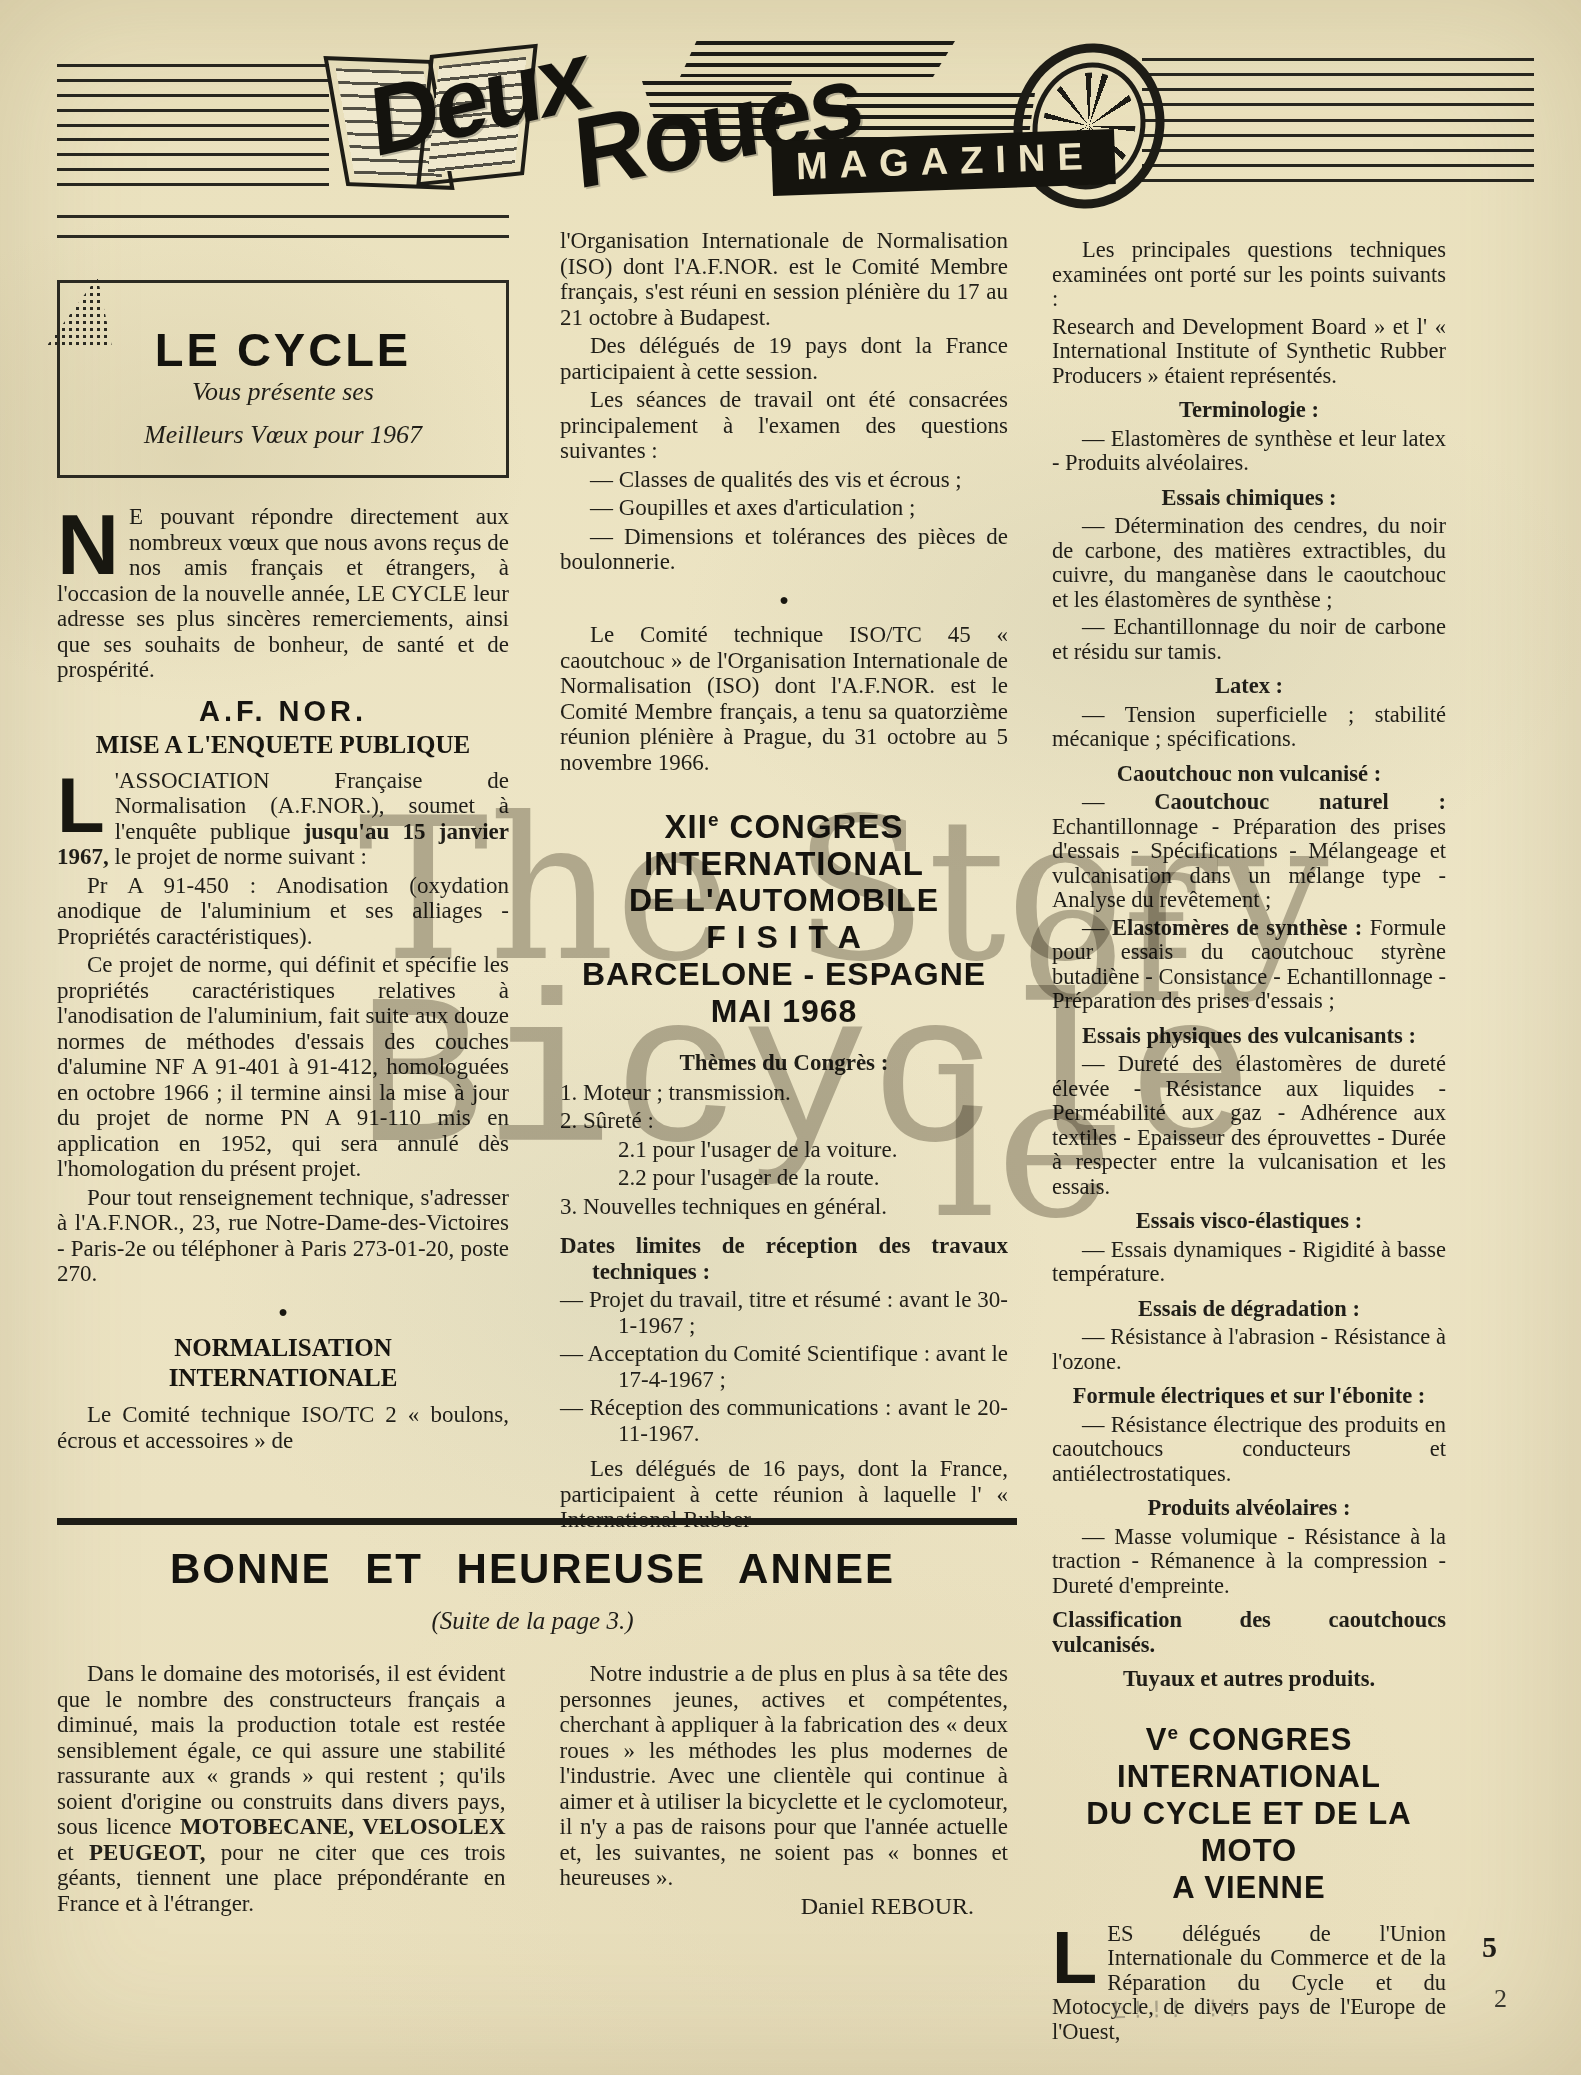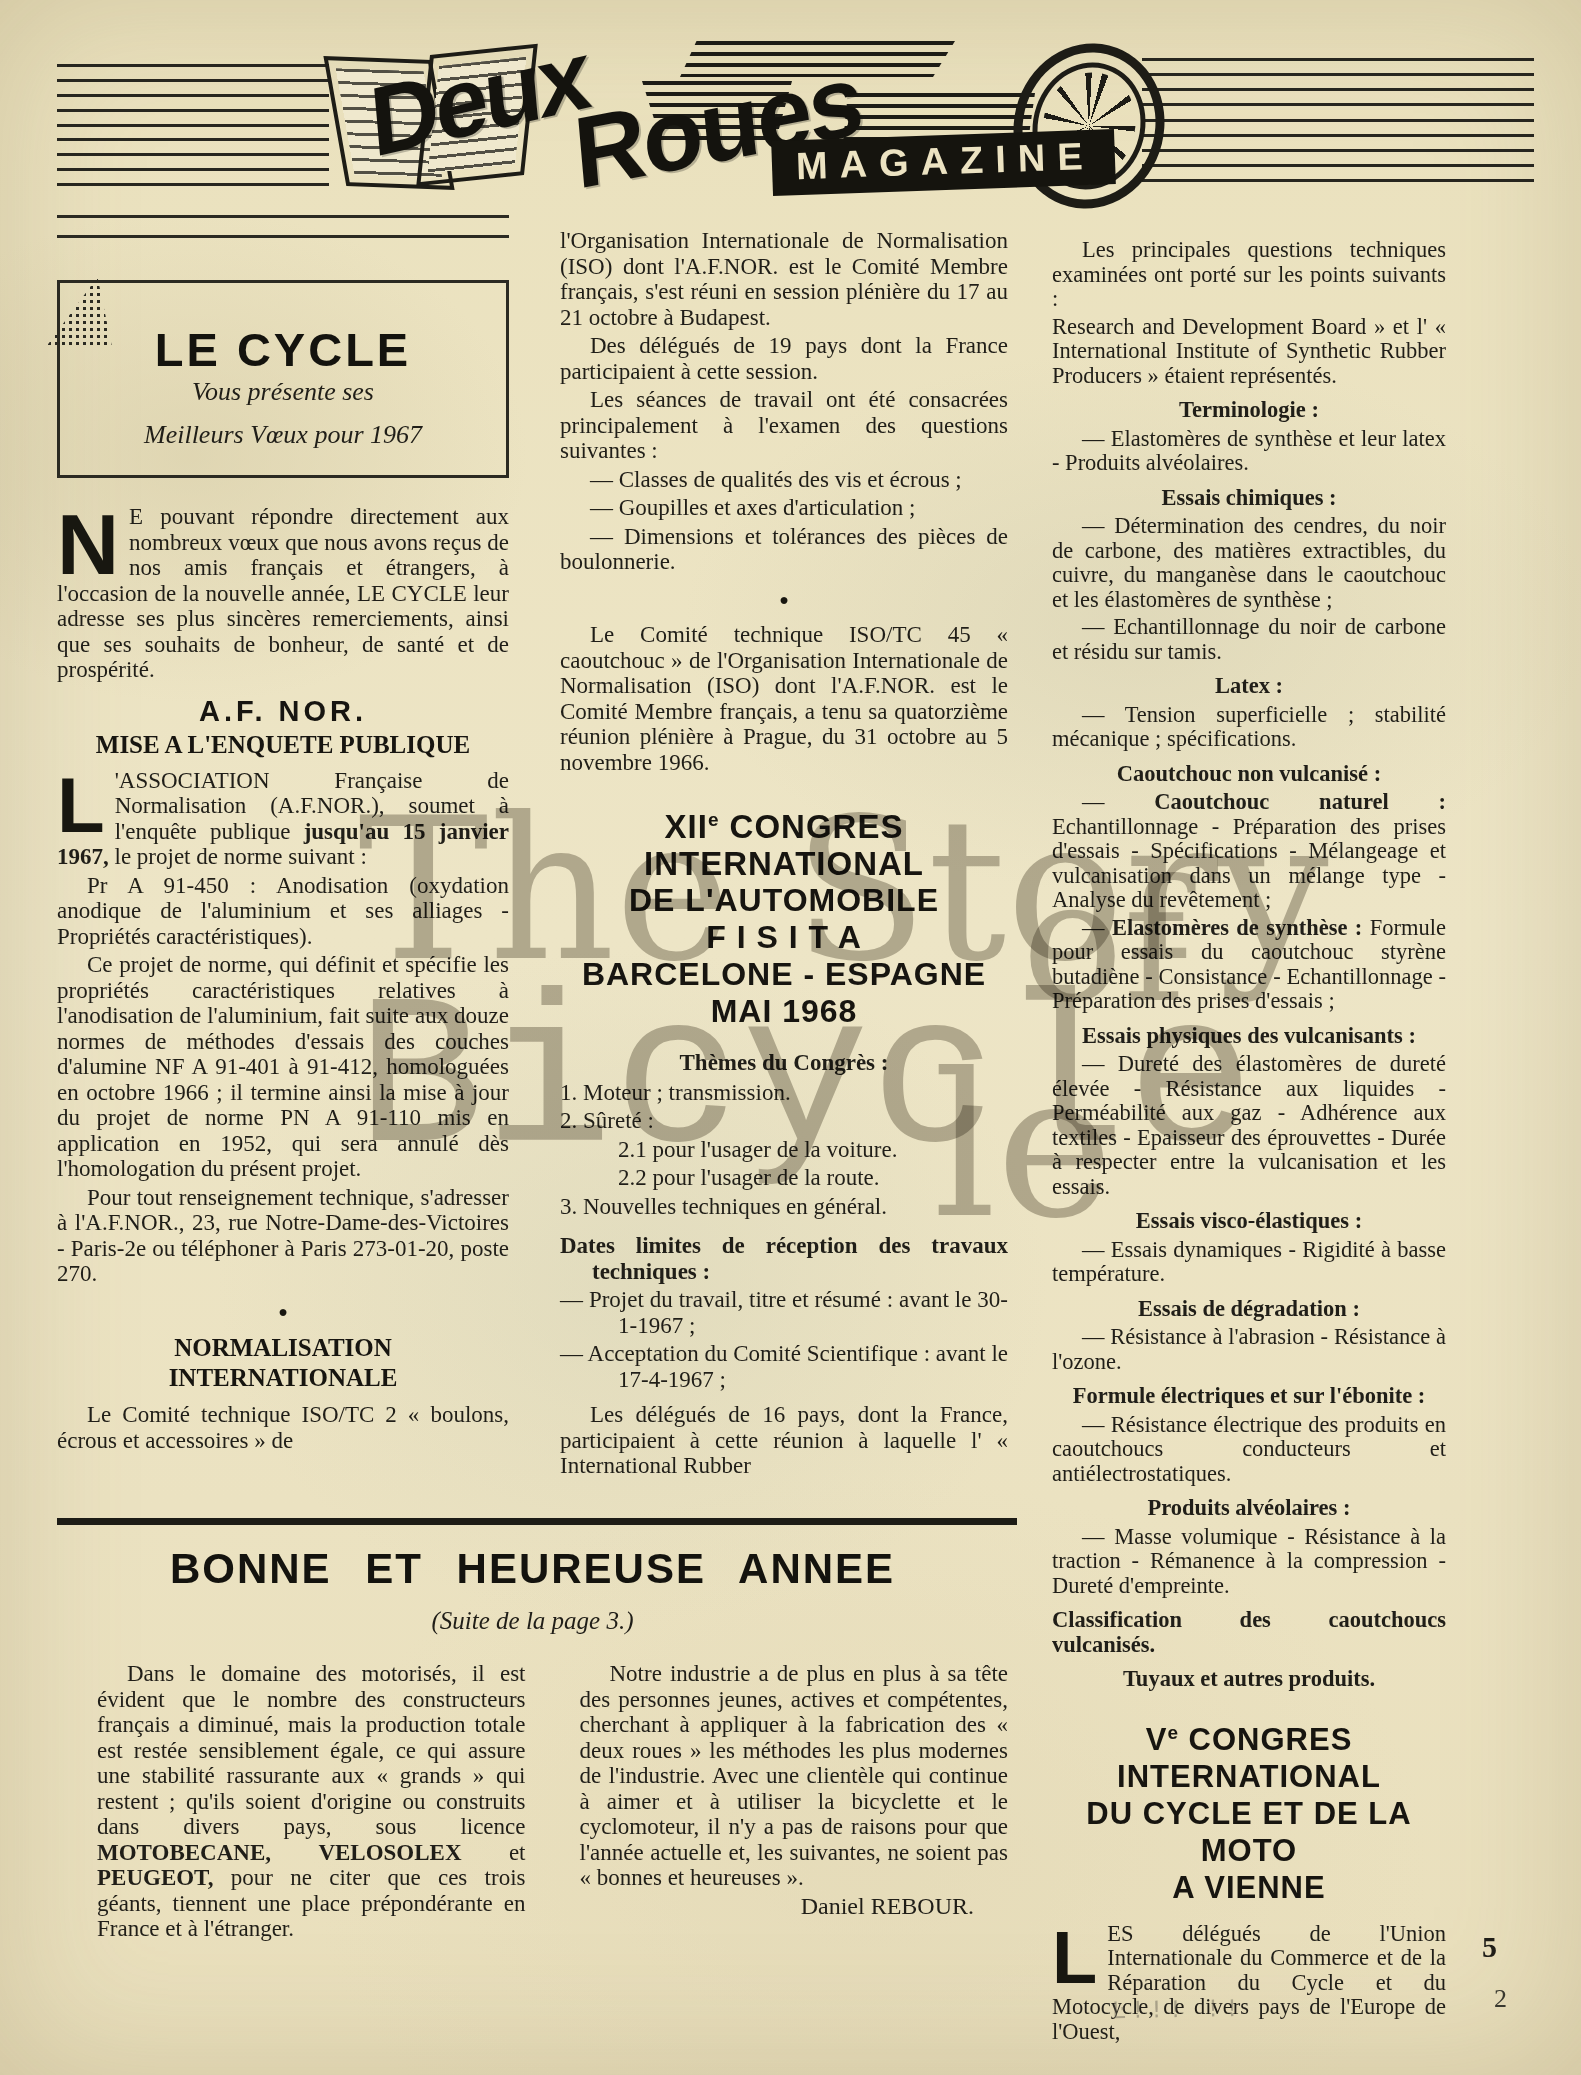--- a/index.html
+++ b/index.html
@@ -81,21 +81,21 @@
   .cycle-title{font-family:"Liberation Sans",sans-serif;font-weight:900;font-size:47px;letter-spacing:3px;
       text-align:center;margin:0;color:#14130e;}
   .cycle-sub{font-style:italic;font-size:26px;text-align:center;margin:14px 0 0;line-height:29px;}
   .rule-gap{height:17px;}
   
   .bottom-rule{position:absolute;left:57px;top:1518px;width:960px;height:7px;background:#1d1c16;}
   .bonne{position:absolute;left:57px;top:1545px;width:951px;}
   .bonne-title{font-family:"Liberation Sans",sans-serif;font-weight:700;font-size:42px;letter-spacing:2px;
       word-spacing:20px;text-align:center;margin:0;color:#14130e;}
   .bonne-sub{font-style:italic;font-size:25px;text-align:center;margin:14px 0 26px;}
-  .bonne-cols{display:flex;gap:54px;font-size:23px;line-height:25.5px;margin-left:40px;}
+  .bonne-cols{display:flex;gap:54px;font-size:23px;line-height:25.5px;}
   .bonne-cols>div{flex:1;}
   .signature{text-align:right;padding-right:34px;margin-top:2px;font-size:24px;}
   
   .pageno{position:absolute;left:1482px;top:1930px;font-size:30px;font-weight:bold;}
   .pageno2{position:absolute;left:1494px;top:1984px;font-size:26px;color:#39382f;}
   .pencil{position:absolute;left:1112px;top:1996px;font-size:23px;letter-spacing:5px;
       color:rgba(95,92,80,.45);transform:rotate(-1deg);font-family:"DejaVu Sans Mono",monospace;}
 </style>
 </head>
 <body>
@@ -192,20 +192,21 @@
     <p class="p lead-bold">Thèmes du Congrès :</p>
     <p class="p noind">1. Moteur ; transmission.</p>
     <p class="p noind">2. Sûreté :</p>
     <p class="p sub">2.1 pour l'usager de la voiture.</p>
     <p class="p sub">2.2 pour l'usager de la route.</p>
     <p class="p noind">3. Nouvelles techniques en général.</p>
 
     <p class="p hang2" style="margin-top:14px;">Dates limites de réception des travaux techniques :</p>
     <p class="p hang">— Projet du travail, titre et résumé : avant le 30-1-1967 ;</p>
     <p class="p hang">— Acceptation du Comité Scientifique : avant le 17-4-1967 ;</p>
+    <p class="p hang">— Réception des communications : avant le 20-11-1967.</p>
 
     <p class="p" style="margin-top:10px;">Les délégués de 16 pays, dont la France, participaient à cette réunion à laquelle l' « International Rubber</p>
   </div>
 
   <div class="col col3">
     <p class="p">Les principales questions techniques examinées ont porté sur les points suivants :</p>
     <p class="p noind">Research and Development Board » et l' « International Institute of Synthetic Rubber Producers » étaient représentés.</p>
     <p class="p lead-bold">Terminologie :</p>
     <p class="p">— Elastomères de synthèse et leur latex - Produits alvéolaires.</p>
     <p class="p lead-bold">Essais chimiques :</p>

